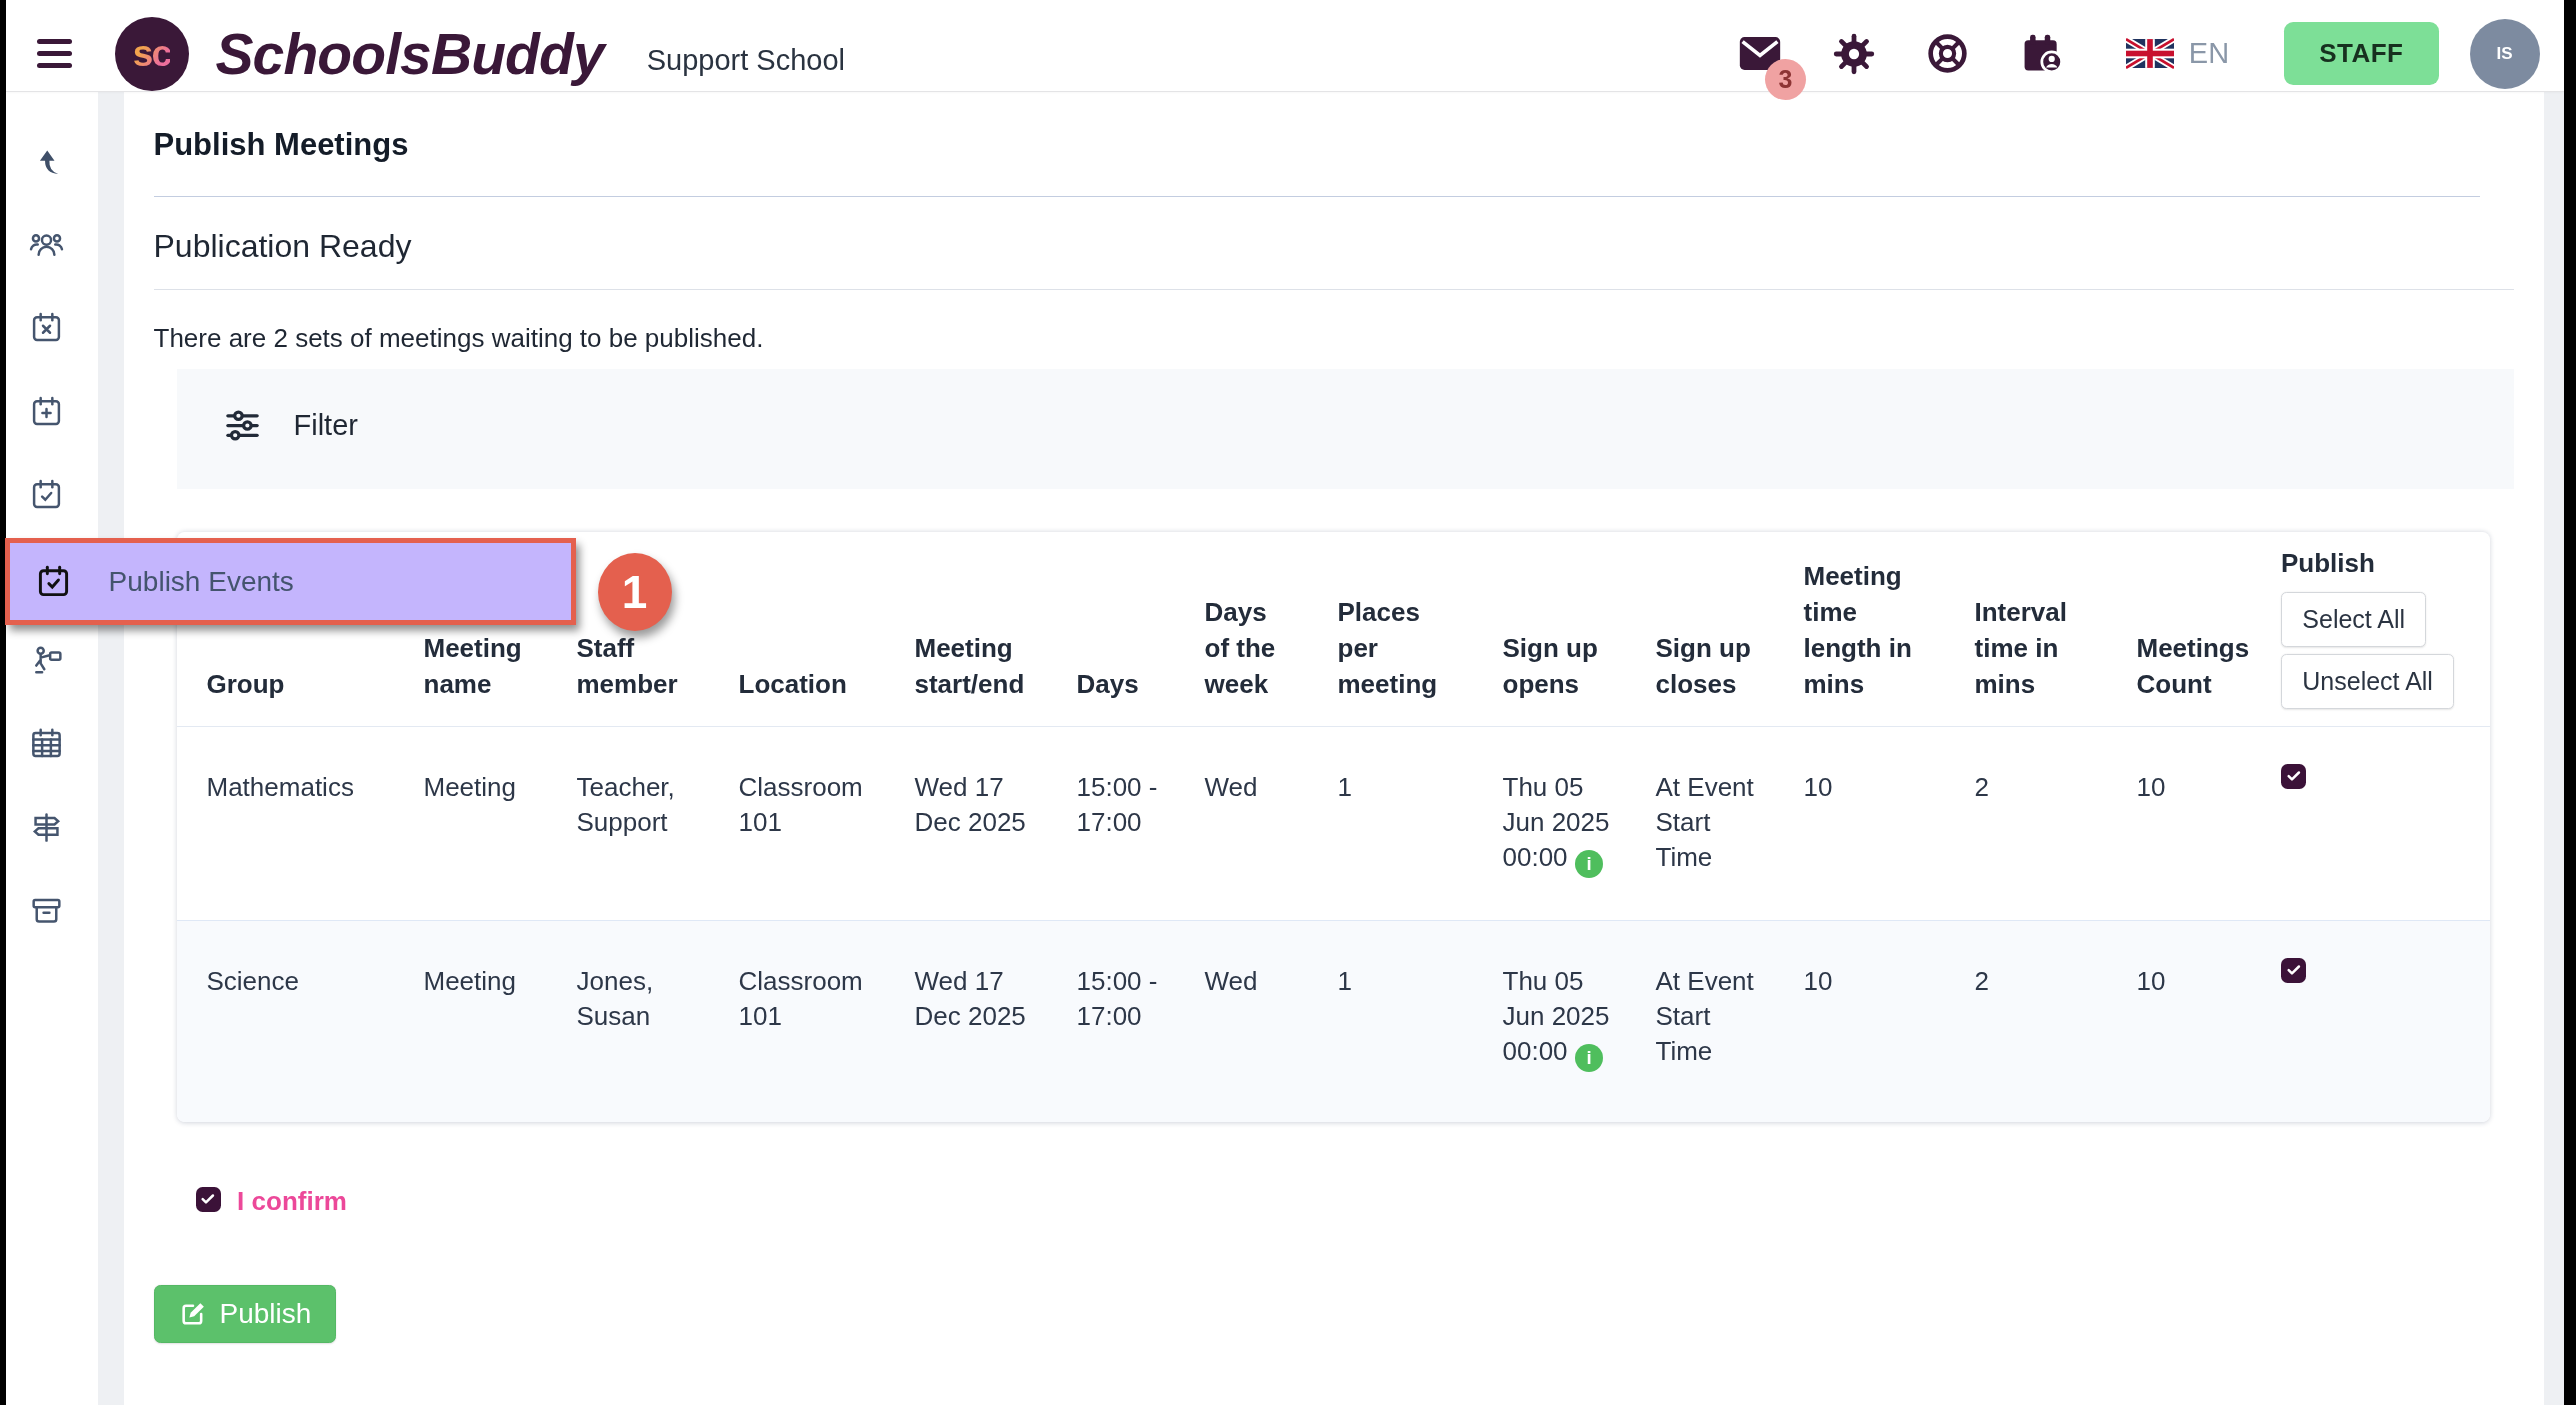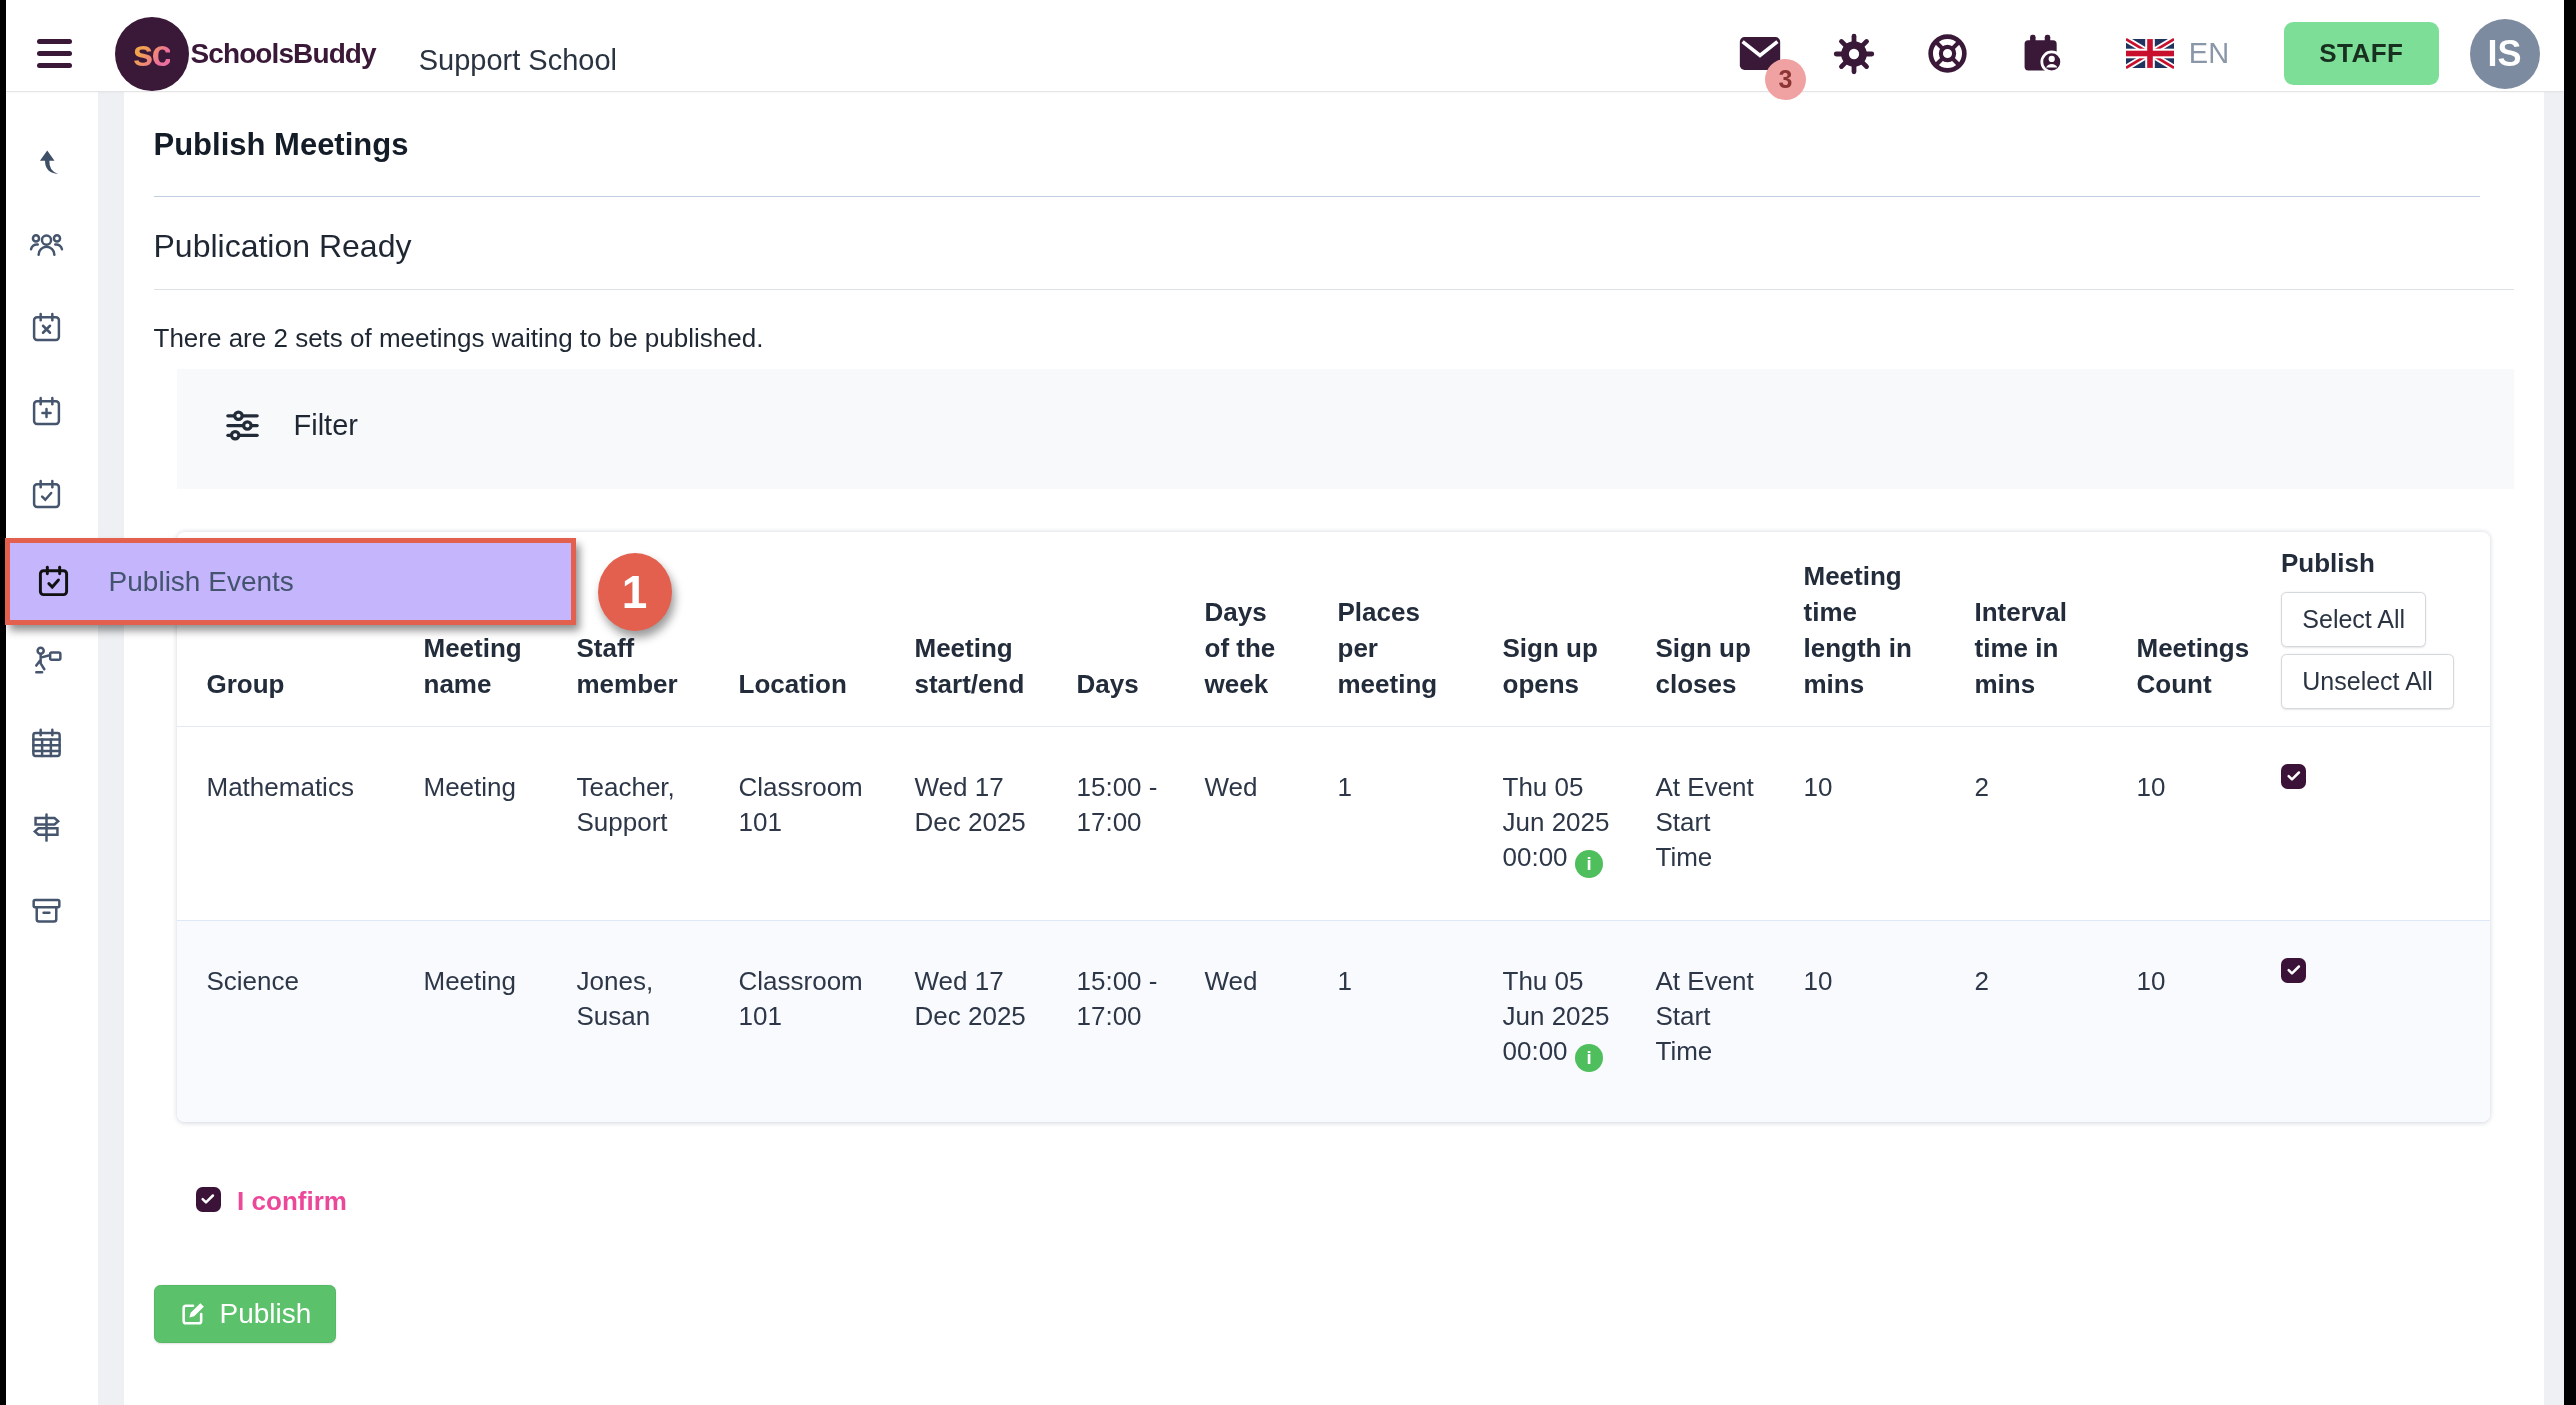--- a/index.html
+++ b/index.html
@@ -24,34 +24,34 @@
   .frame{position:absolute;left:5.5px;top:0;width:2558px;height:1405px;background:#eef0f3;}
 
   
   header{height:92px;background:#fff;display:flex;align-items:center;padding:16px 24px 0 31px;
     border-bottom:0.9px solid #e4e4e6;box-shadow:0 0.9px 2.8px rgba(0,0,0,.05);position:relative;z-index:5;}
   .hamburger{display:flex;flex-direction:column;gap:7.4px;cursor:pointer;margin-right:43px;}
   .hamburger span{display:block;width:35px;height:4.6px;border-radius:2.8px;background:var(--brand);}
   .logo-circle{width:74px;height:74px;border-radius:50%;background:var(--brand);display:flex;align-items:center;justify-content:center;}
   .logo-mono{font-size:37px;font-weight:700;background:linear-gradient(125deg,#f2a44d 30%,#ec6f9c 72%);
     -webkit-background-clip:text;background-clip:text;color:transparent;letter-spacing:-1.8px;}
-  .brand-name{font-size:28px;font-weight:700;color:var(--brand);letter-spacing:-0.9px;margin-left:2px;}
+  .brand-name{font-size:57px;font-weight:700;color:var(--brand);letter-spacing:-0.9px;margin-left:27px;font-style:italic;}
   .school-name{font-size:29px;color:#2a3340;margin-left:43px;margin-top:14px;}
   .header-right{margin-left:auto;display:flex;align-items:center;}
   .hicon{position:relative;display:flex;align-items:center;justify-content:center;margin-left:50px;}
   .badge{position:absolute;right:-24px;bottom:-28px;width:41px;height:41px;border-radius:50%;
     background:var(--badge-pink);color:var(--badge-text);font-size:25px;font-weight:700;
     display:flex;align-items:center;justify-content:center;}
   .lang{display:flex;align-items:center;margin-left:61px;}
   .lang-code{font-size:29px;color:#8a97a8;margin-left:15px;}
   .staff-btn{margin-left:55px;background:var(--staff-green);border:none;border-radius:9.2px;
     padding:15.7px 35px;font-size:26px;font-weight:700;color:#17301f;letter-spacing:0.5px;cursor:pointer;
     font-family:inherit;}
   .avatar{width:70px;height:70px;border-radius:50%;background:var(--avatar-bg);color:#fff;
-    font-size:36px;font-weight:700;display:flex;align-items:center;justify-content:center;margin-left:31px;}
+    font-size:17px;font-weight:700;display:flex;align-items:center;justify-content:center;margin-left:31px;}
 
   
   .page-body{display:flex;height:1313px;background:#eef0f3;position:relative;}
   nav.sidebar{width:92px;background:#fff;position:relative;flex:none;}
   .side-item{position:absolute;left:22px;width:37px;height:37px;display:flex;align-items:center;justify-content:center;cursor:pointer;}
   .gap-strip{width:26px;flex:none;background:#eef0f3;}
   main{width:2420px;flex:none;background:#fff;padding:0 30px;position:relative;}
 
   .page-title{font-size:31px;font-weight:700;color:#141c28;margin:35px 0 0;}
   .divider-1{height:0;border-top:1.8px solid #c3cde0;margin-top:33px;width:2326px;}

